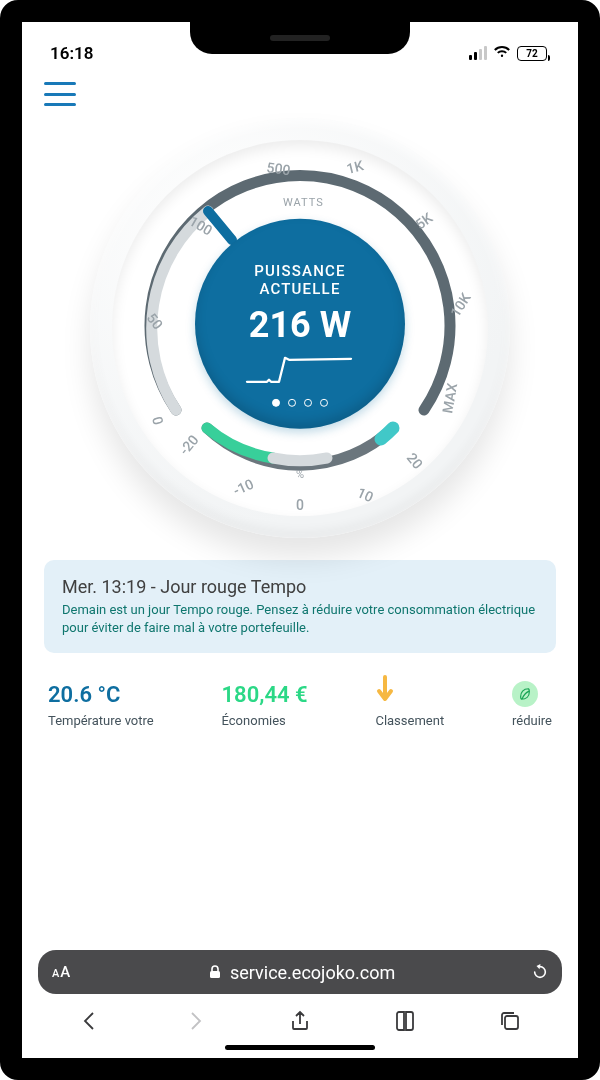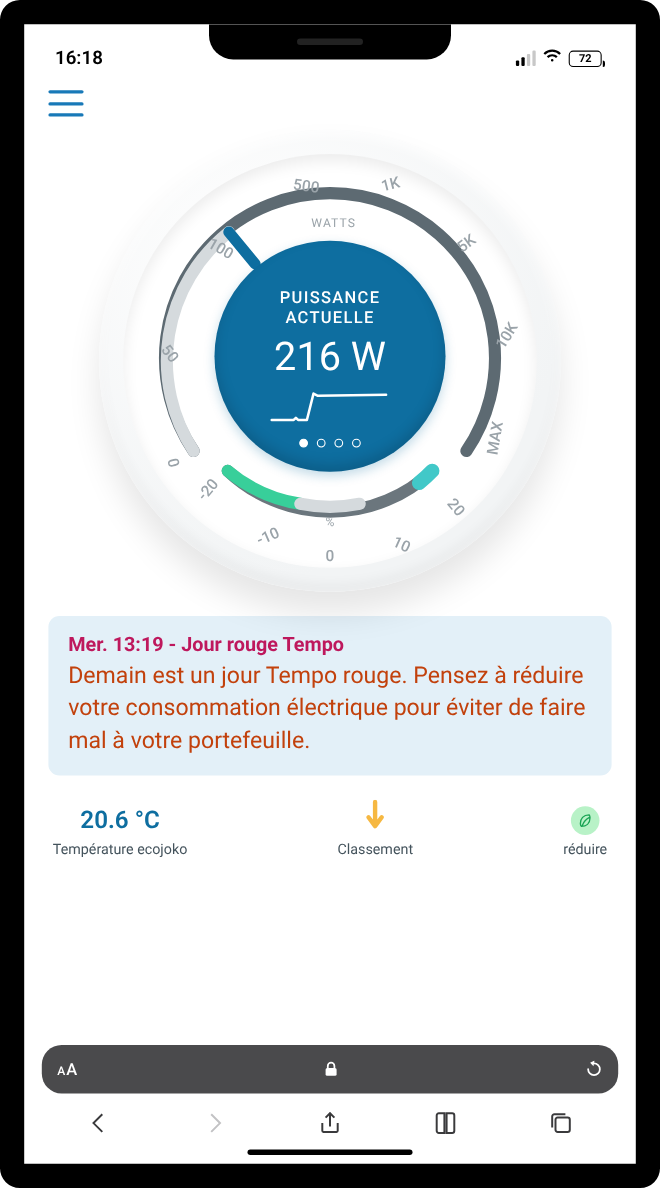--- a/index.html
+++ b/index.html
@@ -61,37 +61,37 @@
   .gauge-svg { position:absolute; inset:0; }
   .tick-label { font-size:14px; fill:#9aa3a9; font-weight:500; }
   .unit-label { font-size:11px; fill:#9aa3a9; letter-spacing:1px;}
   .center-disc {
     position:absolute; left:50%; top:50%; transform:translate(-50%,-52%);
     width:210px; height:210px; background:#0e6ea0; border-radius:50%;
     color:#fff; display:flex; flex-direction:column; align-items:center; justify-content:center;
     box-shadow: inset 0 -6px 12px rgba(0,0,0,0.15), 0 4px 10px rgba(14,110,160,0.25);
   }
   .center-disc .lab1{ font-size:15px; letter-spacing:1.2px; font-weight:500;}
-  .center-disc .val{ font-size:36px; font-weight:400; margin-top:6px;}
+  .center-disc .val{ font-size:36px; font-weight:700; margin-top:6px;}
   .spark { margin-top:6px; }
   .dots { position:absolute; bottom:22px; display:flex; gap:8px;}
   .dots span{ width:8px; height:8px; border-radius:50%; border:1.5px solid #fff; }
   .dots span.active{ background:#fff; }
 
   
   .card {
     margin-top: 22px;
     background:#e3f0f8; border-radius:10px; padding:16px 18px;
     width:100%;
   }
-  .card .title{ color:#be185d; font-weight:700; font-size:18px; }
-  .card .body{ color:#c2410c; font-size:21px; line-height:1.4; margin-top:4px;}
+  .card .title{ color:#404040; font-weight:400; font-size:18px; }
+  .card .body{ color:#0f766e; font-size:13px; line-height:1.4; margin-top:4px;}
 
   .metrics { margin-top:22px; width:100%; display:flex; justify-content:space-between; align-items:flex-end; padding:0 4px;}
-  .metric { display:flex; flex-direction:column; align-items:center; gap:6px; }
+  .metric { display:flex; flex-direction:column; gap:6px; }
   .metric .val{ font-size:22px; font-weight:600; }
   .metric .lab{ font-size:13px; color:#44535c; }
   .val.temp{ color:#0e6ea0; }
   .val.eco { color:#2bd886; }
   .arrow-down svg{ width:20px; height:28px; }
   .ecowatt-icon{ width:26px; height:26px; border-radius:50%; background:#b8f2c7; display:flex; align-items:center; justify-content:center;}
   .ecowatt-icon svg{ width:14px; height:14px; }
 
   
   .browser { margin-top:auto; padding: 14px 16px 6px; }
@@ -211,21 +211,25 @@
       </div>
 
       <div class="card">
         <div class="title">Mer. 13:19 - Jour rouge Tempo</div>
         <div class="body">Demain est un jour Tempo rouge. Pensez à réduire votre consommation électrique pour éviter de faire mal à votre portefeuille.</div>
       </div>
 
       <div class="metrics">
         <div class="metric">
           <div class="val temp">20.6 °C</div>
-          <div class="lab">Température ecojoko</div>
+          <div class="lab">Température votre</div>
+        </div>
+        <div class="metric">
+          <div class="val eco">180,44 €</div>
+          <div class="lab">Économies</div>
         </div>
         <div class="metric">
           <span class="arrow-down">
             <svg viewBox="0 0 20 28">
                 <path d="M10 2v20M4 16l6 8 6-8" stroke="#f6b842" stroke-width="4" fill="none" stroke-linecap="round" stroke-linejoin="round"></path>
               </svg>
           </span>
           <div class="lab">Classement</div>
         </div>
         <div class="metric">
@@ -245,20 +249,21 @@
           <span class="small">A</span>
             <span>A</span>
         </span>
         <span class="url">
           <span>
             <svg viewBox="0 0 16 16">
                 <rect x="3" y="7" width="10" height="7" rx="1.5" fill="#fff"></rect>
                 <path d="M5 7V5a3 3 0 016 0v2" stroke="#fff" stroke-width="1.6" fill="none"></path>
               </svg>
           </span>
+          <span>service.ecojoko.com</span>
         </span>
         <span>
           <svg viewBox="0 0 18 18">
               <path d="M3 9a6 6 0 106-6" stroke="#fff" stroke-width="1.8" fill="none" stroke-linecap="round"></path>
               <path d="M9 0v6L5 3z" fill="#fff" transform="rotate(10 9 3)"></path>
             </svg>
         </span>
       </div>
       <div class="browser-nav">
         <span class="back"><svg viewBox="0 0 24 24">

